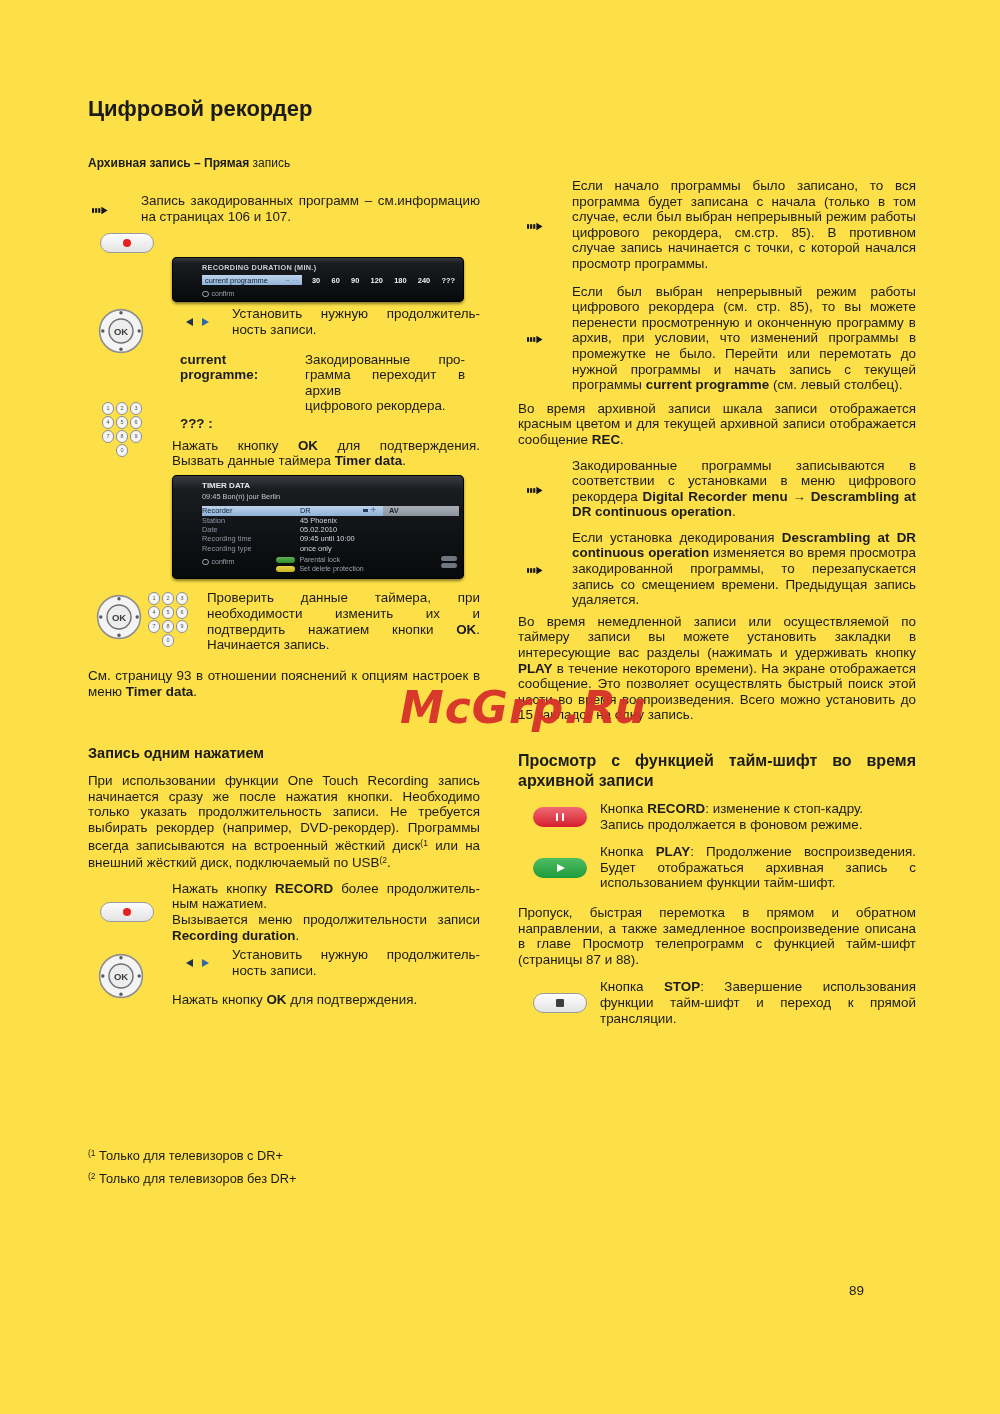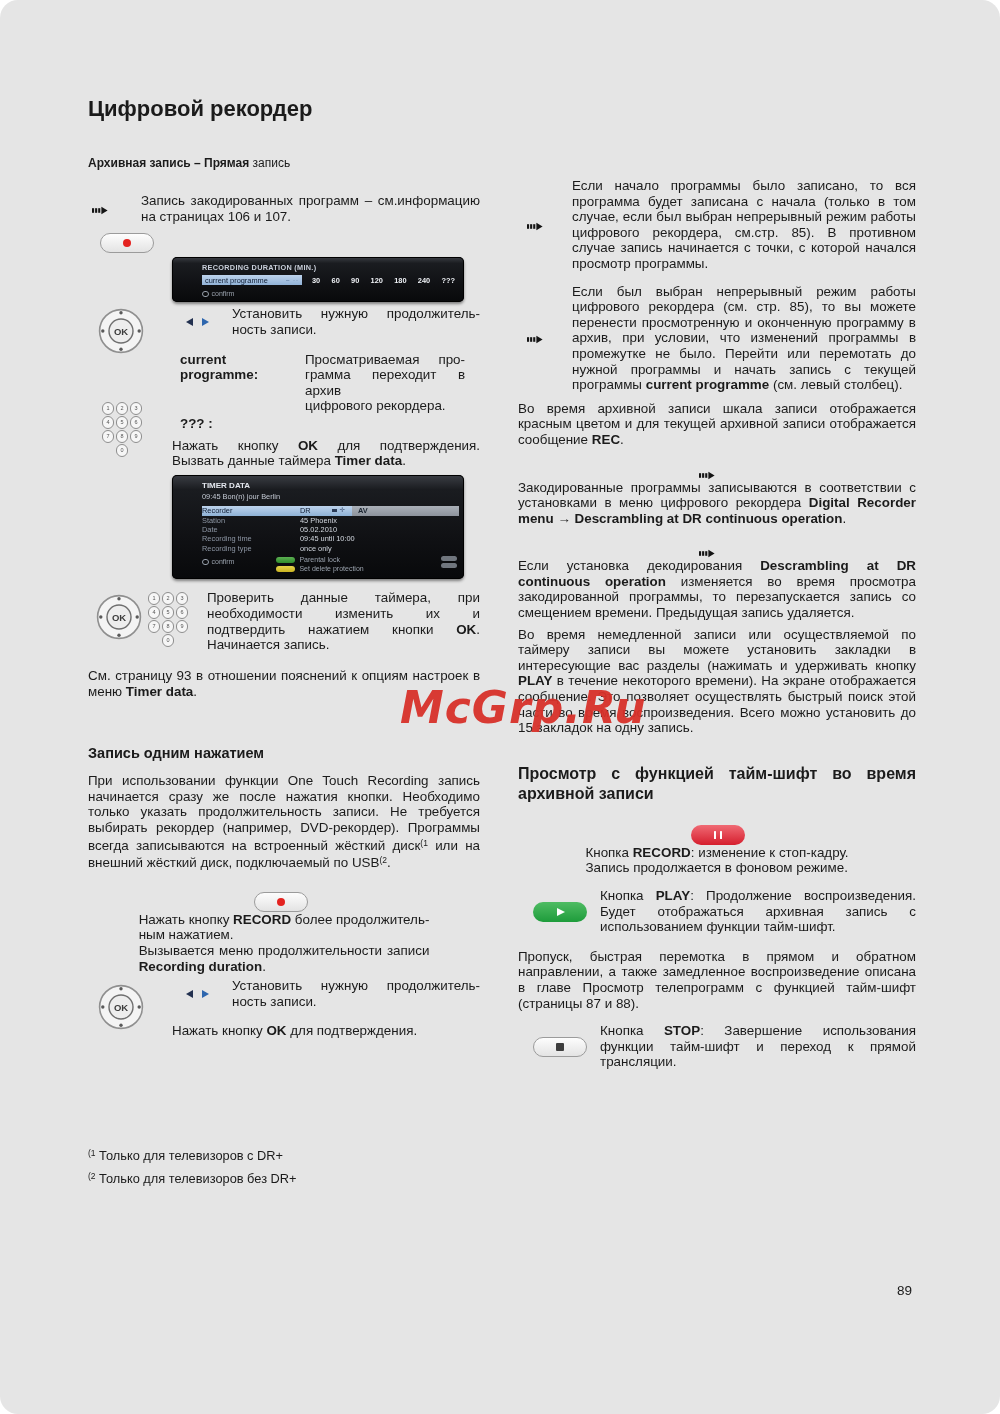--- a/index.html
+++ b/index.html
@@ -1,17 +1,17 @@
 <!DOCTYPE html>
 <html><head>
 <meta charset="utf-8">
 <style>
   html,body{margin:0;padding:0;background:#fff;}
-  .page{position:relative;width:1000px;height:1414px;background:#e5e5e5;overflow:hidden;
-        font-family:"Liberation Sans",sans-serif;color:#1b1b1b;border-radius:18px;}
+  .page{position:relative;width:1000px;height:1414px;background:#fde047;overflow:hidden;
+        font-family:"Liberation Sans",sans-serif;color:#1b1b1b;}
   .b{font-weight:bold;}
   .sup{font-size:8.5px;vertical-align:4px;}
   .h1{position:absolute;left:88px;top:96px;font-size:22px;font-weight:bold;}
   .h2{position:absolute;left:88px;top:156px;font-size:12px;}
   .h2 .bold{font-weight:bold;}
   .col{position:absolute;font-size:13.4px;line-height:15.6px;}
   .col-left{left:88px;top:186px;width:392px;}
   .col-right{left:518px;top:178px;width:398px;}
   .p{text-align:justify;}
   .ln{white-space:normal;}
@@ -75,39 +75,39 @@
   .td-sub{color:#c3c9d3;margin-top:3.5px;}
   .td-rows{margin-top:5px;}
   .td-row{display:flex;align-items:center;height:9.3px;}
   .td-label{width:98px;flex:none;color:#8e97a5;}
   .td-val{color:#d3d8e0;}
   .td-row.sel{background:linear-gradient(#bdd3ec,#8fb2d6);height:10px;}
   .td-row.sel .td-label,.td-row.sel .td-val{color:#0e1c33;}
   .sel-ico{margin-left:auto;display:flex;gap:3px;align-items:center;margin-right:5px;}
   .mini-dash{width:5px;height:2.5px;background:#2b3c58;display:block;}
   .mini-move{font-size:6.5px;color:#44597c;}
-  .td-av{width:107px;flex:none;background:linear-gradient(#aab0b8,#8d939c);color:#1a2430;height:10px;display:flex;
+  .td-av{width:76px;flex:none;background:linear-gradient(#aab0b8,#8d939c);color:#1a2430;height:10px;display:flex;
          align-items:center;padding-left:6px;box-sizing:border-box;margin-left:2px;font-weight:bold;}
   .td-foot{display:flex;margin-top:3.5px;align-items:flex-start;position:relative;}
   .legend{margin-left:42px;}
   .leg-row{display:flex;align-items:center;gap:4px;margin-bottom:2px;color:#99a1ac;font-size:7px;}
   .keypill{width:19px;height:5.5px;border-radius:3px;flex:none;}
   .keypill.g{background:linear-gradient(#5cb052,#2f8c2c);}
   .keypill.y{background:linear-gradient(#e6d44a,#c9b322);}
   .side-pills{margin-left:auto;display:flex;flex-direction:column;gap:2px;align-items:flex-end;padding-right:2px;}
   .side-pill{width:16px;height:5px;border-radius:2.5px;background:#70767e;}
   
   .h3{font-size:14.5px;font-weight:bold;margin-top:46px;}
   .h2r{font-size:16px;font-weight:bold;line-height:20px;text-align:justify;}
   
-  .mt8{margin-top:8px;}.mt10{margin-top:20px;flex-direction:column;}.mt12{margin-top:12px;}.mt14{margin-top:14px;}
+  .mt8{margin-top:8px;}.mt10{margin-top:10px;}.mt12{margin-top:12px;}.mt14{margin-top:14px;}
   .mt28{margin-top:28px;}.mt22{margin-top:22px;}.mt6{margin-top:6px;}.mt4{margin-top:4px;}
   .note-top{margin-top:7px;}
   .footnotes{position:absolute;left:88px;top:1143px;font-size:12.8px;line-height:20px;color:#1b1b1b;}
-  .pageno{position:absolute;left:897px;top:1283px;font-size:13.5px;}
+  .pageno{position:absolute;left:849px;top:1283px;font-size:13.5px;}
   .watermark{position:absolute;left:400px;top:682px;font-family:"DejaVu Sans",sans-serif;font-style:italic;
              font-weight:bold;font-size:44px;color:#d8312a;letter-spacing:1px;opacity:.95;z-index:5;pointer-events:none;}
 </style>
 </head>
 <body>
 
 <div class="page">
 
   <div class="h1">Цифровой рекордер</div>
 
@@ -199,21 +199,21 @@
           <div class="ln"><span>ность записи.</span></div>
         </div>
       </div>
 
       <div class="defrow">
         <div class="deflab">
           <div class="ln"><span class="b">current</span></div>
           <div class="ln"><span class="b">programme:</span></div>
         </div>
         <div class="defdesc">
-          <div class="ln jl"><span>Просматриваемая про-</span></div>
+          <div class="ln jl"><span>Закодированные про-</span></div>
           <div class="ln jl"><span>грамма переходит в архив</span></div>
           <div class="ln"><span>цифрового рекордера.</span></div>
         </div>
       </div>
 
       <div class="defrow defrow2">
         <div class="deflab">
           <div class="ln"><span class="b">??? :</span></div>
         </div>
       </div>

